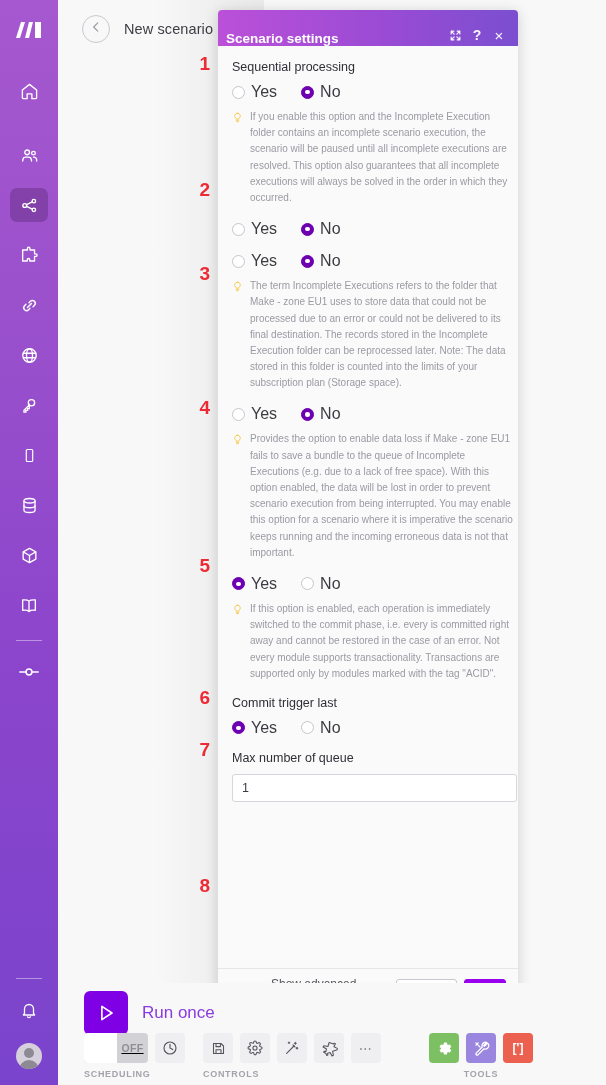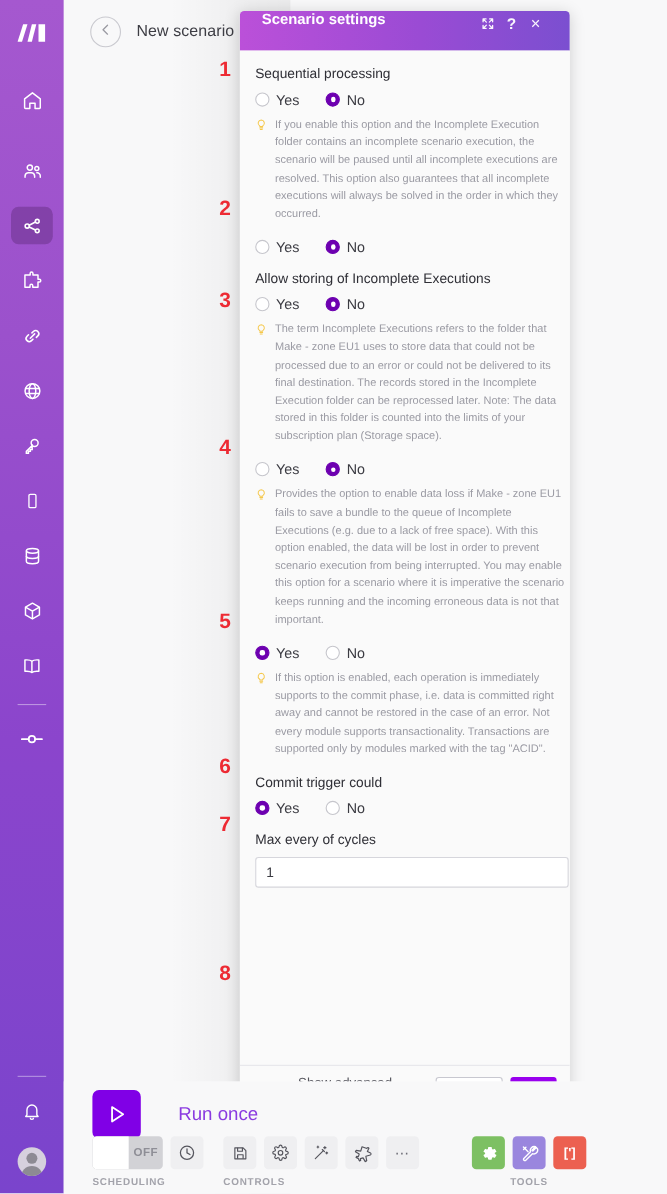--- a/index.html
+++ b/index.html
@@ -66,21 +66,21 @@
   
   #panel {
     position: absolute; left: 218px; top: 10px; width: 300px; height: 1002px;
     background: #fafafa; border-radius: 4px;
     box-shadow: 0 2px 14px rgba(0,0,0,.17);
     display: flex; flex-direction: column; overflow: hidden;
   }
   #panel-header {
     height: 36px; flex: 0 0 36px;
     background: linear-gradient(90deg, #bb50d9 0%, #9a4bd4 55%, #7b4fd0 100%);
-    display: flex; align-items: flex-start; padding: 0 20px; color: #fff;
+    display: flex; align-items: flex-end; padding: 0 8px; color: #fff;
   }
   #panel-header .ttl { font-size: 13.5px; font-weight: 700; flex: 1 1 auto; }
   .hdr-ico { width: 22px; height: 22px; display:flex; align-items:center; justify-content:center;
     cursor:pointer; color:#fff; opacity:.95; }
   #panel-body {
     flex: 1 1 auto; overflow-y: auto; padding: 14px 1px 4px 14px; background: #fafafa;
   }
   #panel-body::-webkit-scrollbar { width: 0px; }
 
   .field { margin-bottom: 14px; }
@@ -88,21 +88,21 @@
   .radio-row { display: flex; align-items: center; gap: 6px; margin-bottom: 8px; }
   .radio {
     width: 13px; height: 13px; border-radius: 50%; border: 1.5px solid #c6c6cc;
     background: #fff; flex: 0 0 13px; cursor: pointer; position: relative;
   }
   .radio.sel { border-color: #6d00b0; background: #6d00b0; }
   .radio.sel::after {
     content: ""; position: absolute; left: 3.3px; top: 3.3px;
     width: 4.4px; height: 4.4px; border-radius: 50%; background: #fff;
   }
-  .radio-lbl { font-size: 13px; color: #3b3b42; margin-right: 18px; cursor: pointer; }
+  .radio-lbl { font-size: 16px; color: #3b3b42; margin-right: 18px; cursor: pointer; }
 
   .hint { display: flex; gap: 7px; padding-right: 4px; }
   .hint .bulb { flex: 0 0 11px; margin-top: 1px; }
   .hint p { font-size: 10px; line-height: 1.62; color: #9a9aa3; }
 
   .text-input {
     width: 100%; height: 28px; border: 1px solid #d6d6dc; border-radius: 3px;
     background: #fff; font-size: 12.5px; color: #3b3b42; padding: 0 9px;
     font-family: "Liberation Sans", sans-serif; outline: none; margin-bottom: 8px;
   }
@@ -126,34 +126,34 @@
     font-family: "Liberation Sans", sans-serif;
   }
   .btn-cancel { border: 1px solid #c8c8d0; background: #fff; color: #55555d; margin-right: 7px; }
   .btn-ok { background: #9900ee; color: #fff; font-weight: 700; border: 1px solid #9900ee; }
 
   
   #bottombar {
     position: absolute; left: 58px; right: 0; bottom: 0; height: 102px;
     background: #f8f8f9;
   }
-  .run-once { position:absolute; left: 26px; top: 8px; display:flex; align-items:center; cursor:pointer;gap:20px; }
+  .run-once { position:absolute; left: 26px; top: 8px; display:flex; align-items:center; cursor:pointer; }
   .run-btn {
     width: 44px; height: 44px; border-radius: 6px; background: #8000e6;
     display:flex; align-items:center; justify-content:center;
   }
   .run-lbl { font-size: 17px; color: #8a3ae0; margin-left: 14px; }
 
   .bb-groups { position:absolute; left: 26px; bottom: 6px; display:flex; align-items:flex-start; }
   .bb-group { display:flex; flex-direction: column; align-items:flex-start; margin-right: 18px; }
   .bb-row { display:flex; align-items:center; gap: 7px; }
   .bb-cap { font-size: 9px; color: #a3a3ab; letter-spacing: .7px; margin-top: 6px; font-weight: bold; }
   .sched-toggle {
     width: 64px; height: 30px; border-radius: 4px; background: #d2d2d6;
-    display:flex; align-items:center; cursor:pointer; overflow:hidden;
+    display:flex; align-items:center; cursor:pointer; overflow:hidden;text-decoration:underline;
   }
   .sched-toggle .knob { width: 33px; height: 30px; background: #fff; border-radius: 4px 0 0 4px; }
   .sched-toggle .off { flex:1; text-align:center; font-size: 10.5px; color:#8e8e96; font-weight:700; letter-spacing:.4px; }
   .sq-btn {
     width: 30px; height: 30px; border-radius: 4px; background: #efeff1;
     display:flex; align-items:center; justify-content:center; cursor:pointer; color:#55555d;
   }
   .sq-btn.tool-green { background:#7dc063; color:#fff; }
   .sq-btn.tool-purple { background:#9a86de; color:#fff; }
   .sq-btn.tool-red { background:#ec6050; color:#fff; font-weight:700; font-size:12px; }
@@ -344,21 +344,20 @@
         </div>
         <div class="field">
           <div class="radio-row">
             <div class="radio"></div>
             <div class="radio-lbl">Yes</div>
             <div class="radio sel"></div>
             <div class="radio-lbl">No</div>
           </div>
         </div>
         <div class="field">
-          <div class="field-label">Allow storing of Incomplete Executions</div>
           <div class="radio-row">
             <div class="radio"></div>
             <div class="radio-lbl">Yes</div>
             <div class="radio sel"></div>
             <div class="radio-lbl">No</div>
           </div>
           <div class="hint">
             <span class="bulb"><svg width="11" height="13" viewBox="0 0 24 24" fill="none" stroke="#f5c84c" stroke-width="2" stroke-linecap="round" stroke-linejoin="round">
                 <path d="M9.2 18h5.6M10 21h4"></path>
                 <path d="M12 2.5a6.2 6.2 0 0 0-3.6 11.2c.6.5.9 1.1.9 1.8h5.4c0-.7.3-1.3.9-1.8A6.2 6.2 0 0 0 12 2.5z"></path>
@@ -386,33 +385,33 @@
             <div class="radio sel"></div>
             <div class="radio-lbl">Yes</div>
             <div class="radio"></div>
             <div class="radio-lbl">No</div>
           </div>
           <div class="hint">
             <span class="bulb"><svg width="11" height="13" viewBox="0 0 24 24" fill="none" stroke="#f5c84c" stroke-width="2" stroke-linecap="round" stroke-linejoin="round">
                 <path d="M9.2 18h5.6M10 21h4"></path>
                 <path d="M12 2.5a6.2 6.2 0 0 0-3.6 11.2c.6.5.9 1.1.9 1.8h5.4c0-.7.3-1.3.9-1.8A6.2 6.2 0 0 0 12 2.5z"></path>
               </svg></span>
-            <p>If this option is enabled, each operation is immediately supports to the commit phase, i.e. data is committed right away and cannot be restored in the case of an error. Not every module supports transactionality. Transactions are supported only by modules marked with the tag "ACID".</p>
+            <p>If this option is enabled, each operation is immediately switched to the commit phase, i.e. every is committed right away and cannot be restored in the case of an error. Not every module supports transactionality. Transactions are supported only by modules marked with the tag "ACID".</p>
           </div>
         </div>
         <div class="field">
-          <div class="field-label">Commit trigger could</div>
+          <div class="field-label">Commit trigger last</div>
           <div class="radio-row">
             <div class="radio sel"></div>
             <div class="radio-lbl">Yes</div>
             <div class="radio"></div>
             <div class="radio-lbl">No</div>
           </div>
         </div>
-        <div class="field"><div class="field-label">Max every of cycles</div><input type="text" class="text-input" value="1" style=""></div>
+        <div class="field"><div class="field-label">Max number of queue</div><input type="text" class="text-input" value="1" style=""></div>
       </div>
 
     <div id="panel-footer">
       <div class="toggle"></div>
       <div class="toggle-lbl">Show advanced settings</div>
       <div class="btn btn-cancel">Cancel</div>
       <div class="btn btn-ok">OK</div>
 
     </div>
   </div>

